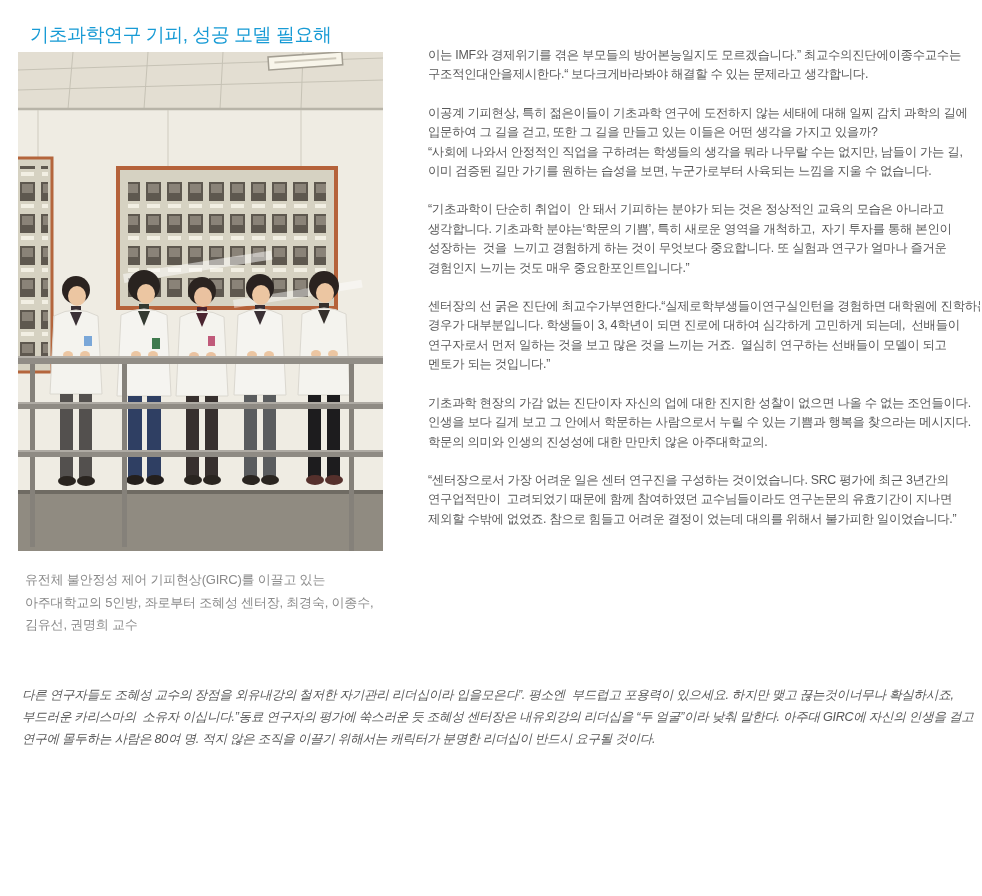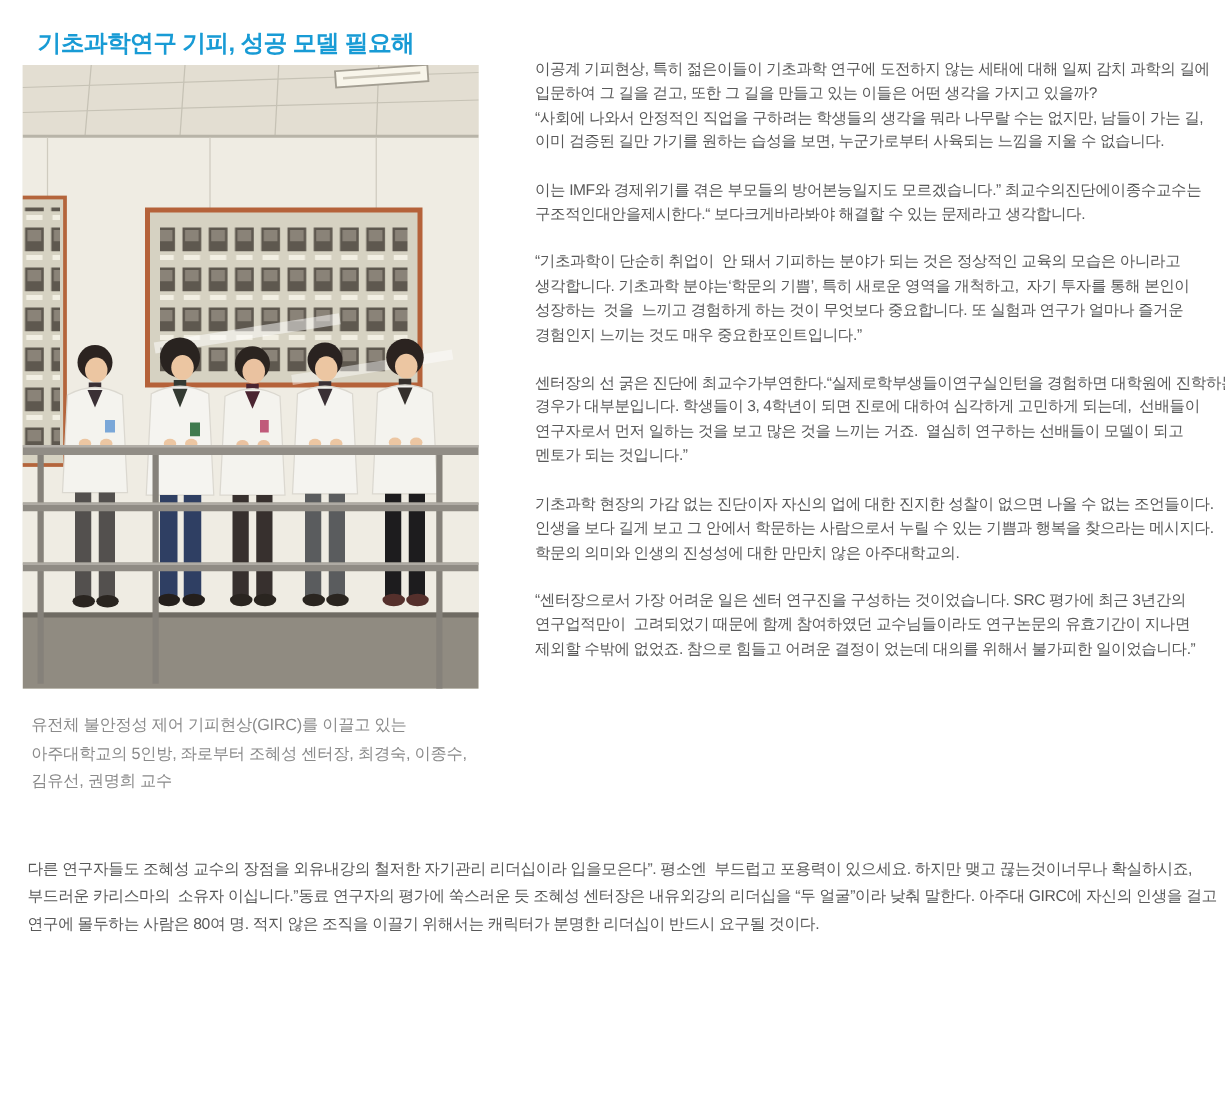--- a/index.html
+++ b/index.html
@@ -3,21 +3,21 @@
 <meta charset="utf-8">
 <style>
   html, body { margin:0; padding:0; }
   body {
     width:982px; height:896px; position:relative;
     background:#ffffff; overflow:hidden;
     font-family:"Liberation Sans","DejaVu Sans",sans-serif;
   }
   .page-title {
     position:absolute; left:30px; top:9px;
-    font-size:19px; font-weight:bold; color:#189BD5;
+    font-size:19px; font-weight:normal; color:#189BD5;
     letter-spacing:-0.5px; white-space:pre;
   }
   .photo {
     position:absolute; left:18px; top:52px; width:365px; height:499px;
     overflow:hidden; background:#ece9df;
   }
   .photo svg { display:block; }
   .photo-caption {
     position:absolute; left:25px; top:569px; width:395px;
     font-size:13px; line-height:22.5px; color:#8a8a8a;
@@ -27,21 +27,21 @@
     position:absolute; left:428px; top:46px; width:552px;
     font-size:12.4px; line-height:19.4px; color:#585858;
     letter-spacing:-0.3px;
   }
   .right-col .para { margin:0 0 19px 0; white-space:pre; overflow:hidden; }
   .bottom-section {
     position:absolute; left:22px; top:684px; width:958px;
     font-size:12.6px; line-height:22px; color:#585858;
     letter-spacing:-0.3px;
   }
-  .bottom-section .para { margin:0 0 24px 0; white-space:pre; overflow:hidden; }
+  .bottom-section .para { margin:0 0 24px 0; white-space:pre; overflow:hidden;font-style:italic; }
 </style>
 </head>
 <body>
 
 <h1 class="page-title">기초과학연구 기피, 성공 모델 필요해</h1>
 
 <div class="photo">
   <svg width="365" height="499" viewBox="0 0 365 499" xmlns="http://www.w3.org/2000/svg">
 
     <rect x="0" y="0" width="365" height="57" fill="#e3ded2"></rect>
@@ -177,26 +177,26 @@
       <rect x="0" y="398" width="365" height="2" fill="#afaba4"></rect>
     </g>
   </svg>
 </div>
 
 <div class="photo-caption">유전체 불안정성 제어 기피현상(GIRC)를 이끌고 있는
 아주대학교의 5인방, 좌로부터 조혜성 센터장, 최경숙, 이종수,
 김유선, 권명희 교수</div>
 
 <div class="right-col">
+    <p class="para">이는 IMF와 경제위기를 겪은 부모들의 방어본능일지도 모르겠습니다.” 최교수의진단에이종수교수는
+구조적인대안을제시한다.“ 보다크게바라봐야 해결할 수 있는 문제라고 생각합니다.</p>
     <p class="para">이공계 기피현상, 특히 젊은이들이 기초과학 연구에 도전하지 않는 세태에 대해 일찌 감치 과학의 길에
 입문하여 그 길을 걷고, 또한 그 길을 만들고 있는 이들은 어떤 생각을 가지고 있을까?
 “사회에 나와서 안정적인 직업을 구하려는 학생들의 생각을 뭐라 나무랄 수는 없지만, 남들이 가는 길,
 이미 검증된 길만 가기를 원하는 습성을 보면, 누군가로부터 사육되는 느낌을 지울 수 없습니다.</p>
-    <p class="para">이는 IMF와 경제위기를 겪은 부모들의 방어본능일지도 모르겠습니다.” 최교수의진단에이종수교수는
-구조적인대안을제시한다.“ 보다크게바라봐야 해결할 수 있는 문제라고 생각합니다.</p>
     <p class="para">“기초과학이 단순히 취업이  안 돼서 기피하는 분야가 되는 것은 정상적인 교육의 모습은 아니라고
 생각합니다. 기초과학 분야는‘학문의 기쁨’, 특히 새로운 영역을 개척하고,  자기 투자를 통해 본인이
 성장하는  것을  느끼고 경험하게 하는 것이 무엇보다 중요합니다. 또 실험과 연구가 얼마나 즐거운
 경험인지 느끼는 것도 매우 중요한포인트입니다.”</p>
     <p class="para">센터장의 선 굵은 진단에 최교수가부연한다.“실제로학부생들이연구실인턴을 경험하면 대학원에 진학하는
 경우가 대부분입니다. 학생들이 3, 4학년이 되면 진로에 대하여 심각하게 고민하게 되는데,  선배들이
 연구자로서 먼저 일하는 것을 보고 많은 것을 느끼는 거죠.  열심히 연구하는 선배들이 모델이 되고
 멘토가 되는 것입니다.”</p>
     <p class="para">기초과학 현장의 가감 없는 진단이자 자신의 업에 대한 진지한 성찰이 없으면 나올 수 없는 조언들이다.
 인생을 보다 길게 보고 그 안에서 학문하는 사람으로서 누릴 수 있는 기쁨과 행복을 찾으라는 메시지다.

